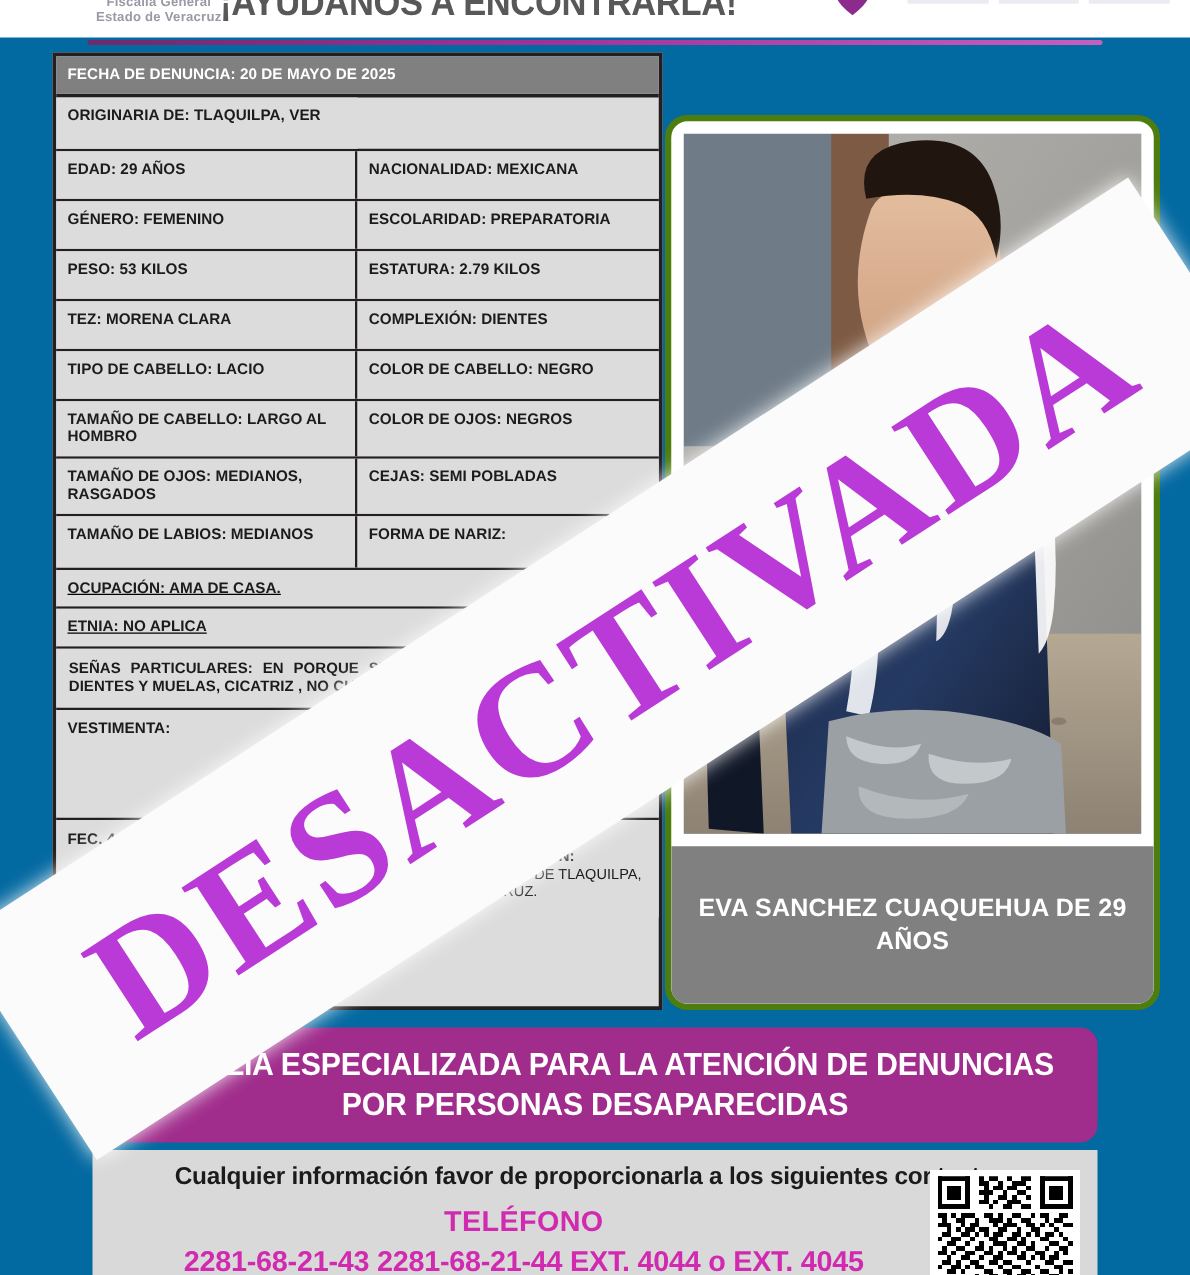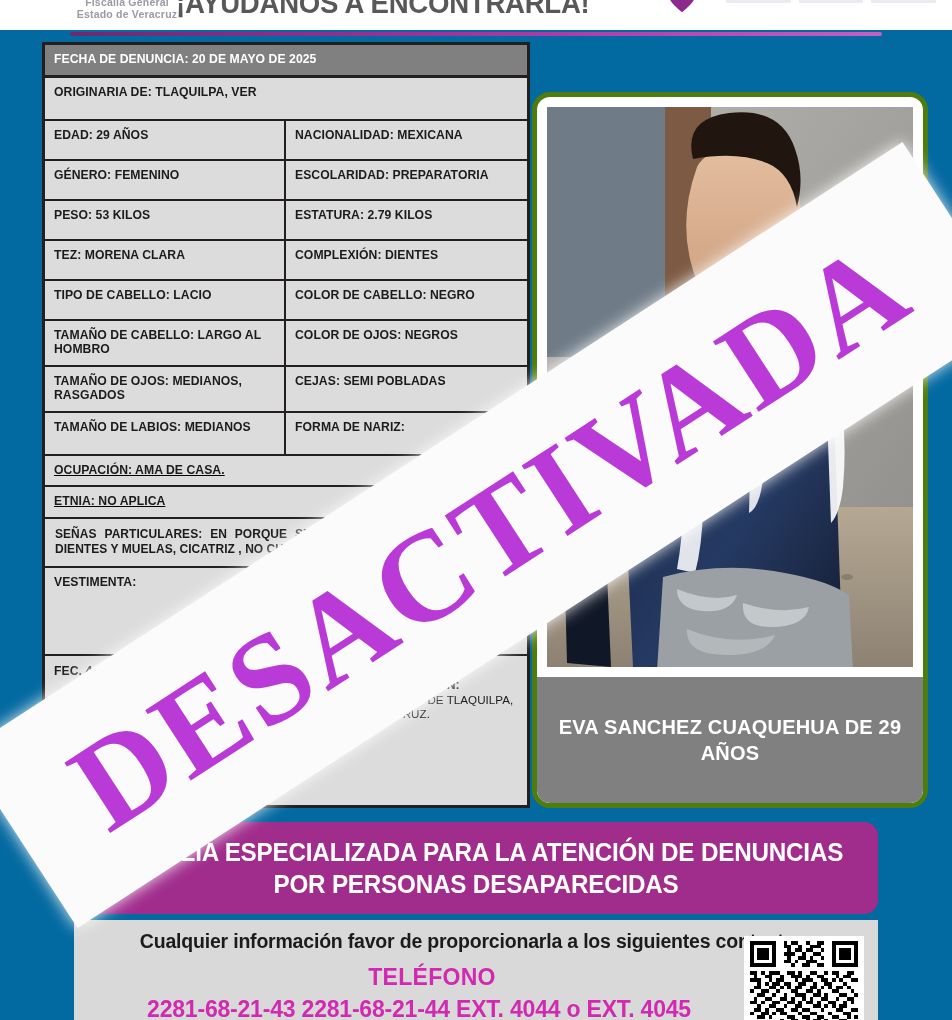--- a/index.html
+++ b/index.html
@@ -147,21 +147,20 @@
   }
   .contact-line {
     position:absolute; left:0; top:10px; width:100%;
     text-align:center; font-size:19.5px; font-weight:bold; color:#1b1b1b;
     letter-spacing:-0.2px;
   }
   .tel-label {
     position:absolute; left:0; top:44px; width:690px;
     text-align:center; font-size:23px; font-weight:bold; color:#d12ab0;
     letter-spacing:.3px;
-    margin-left:13px;
   }
   .tel-nums {
     position:absolute; left:0; top:76px; width:690px;
     text-align:center; font-size:23px; font-weight:bold; color:#d12ab0;
     letter-spacing:-0.2px; white-space:nowrap;
   }
   .qr {
     position:absolute; right:14px; top:16px;
     width:120px; height:118px; background:#ffffff;
     padding:5px;

